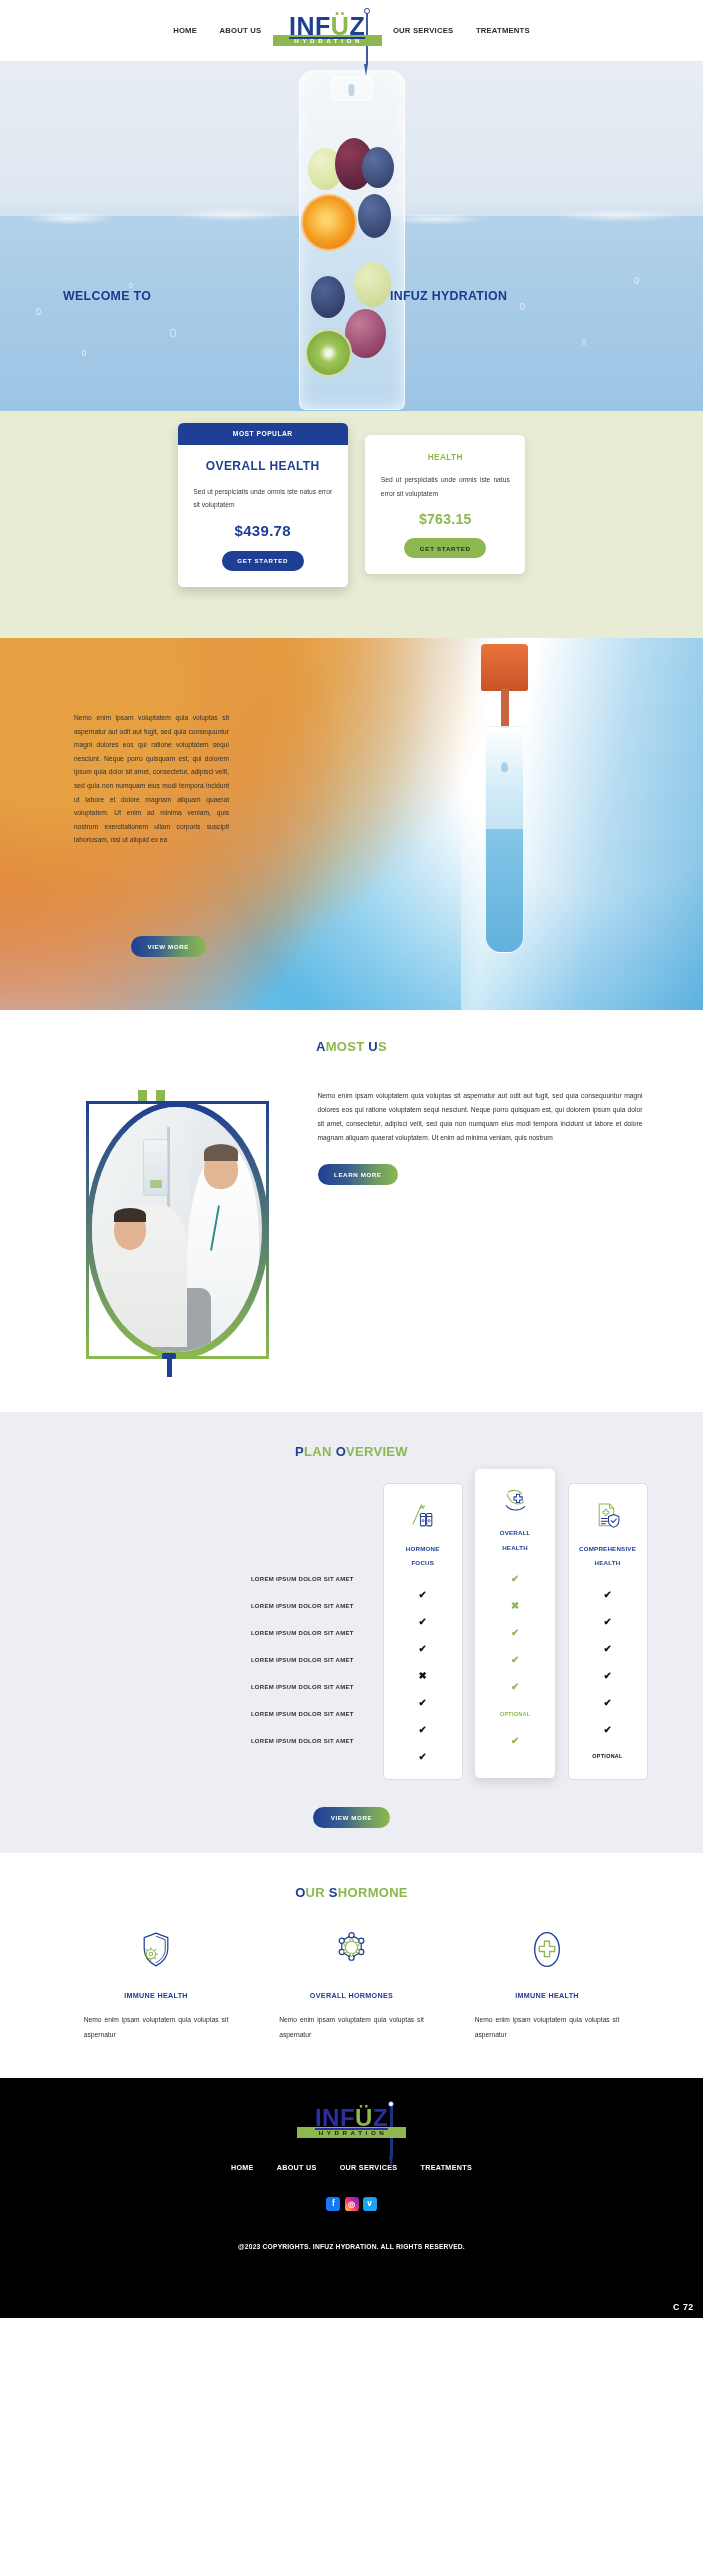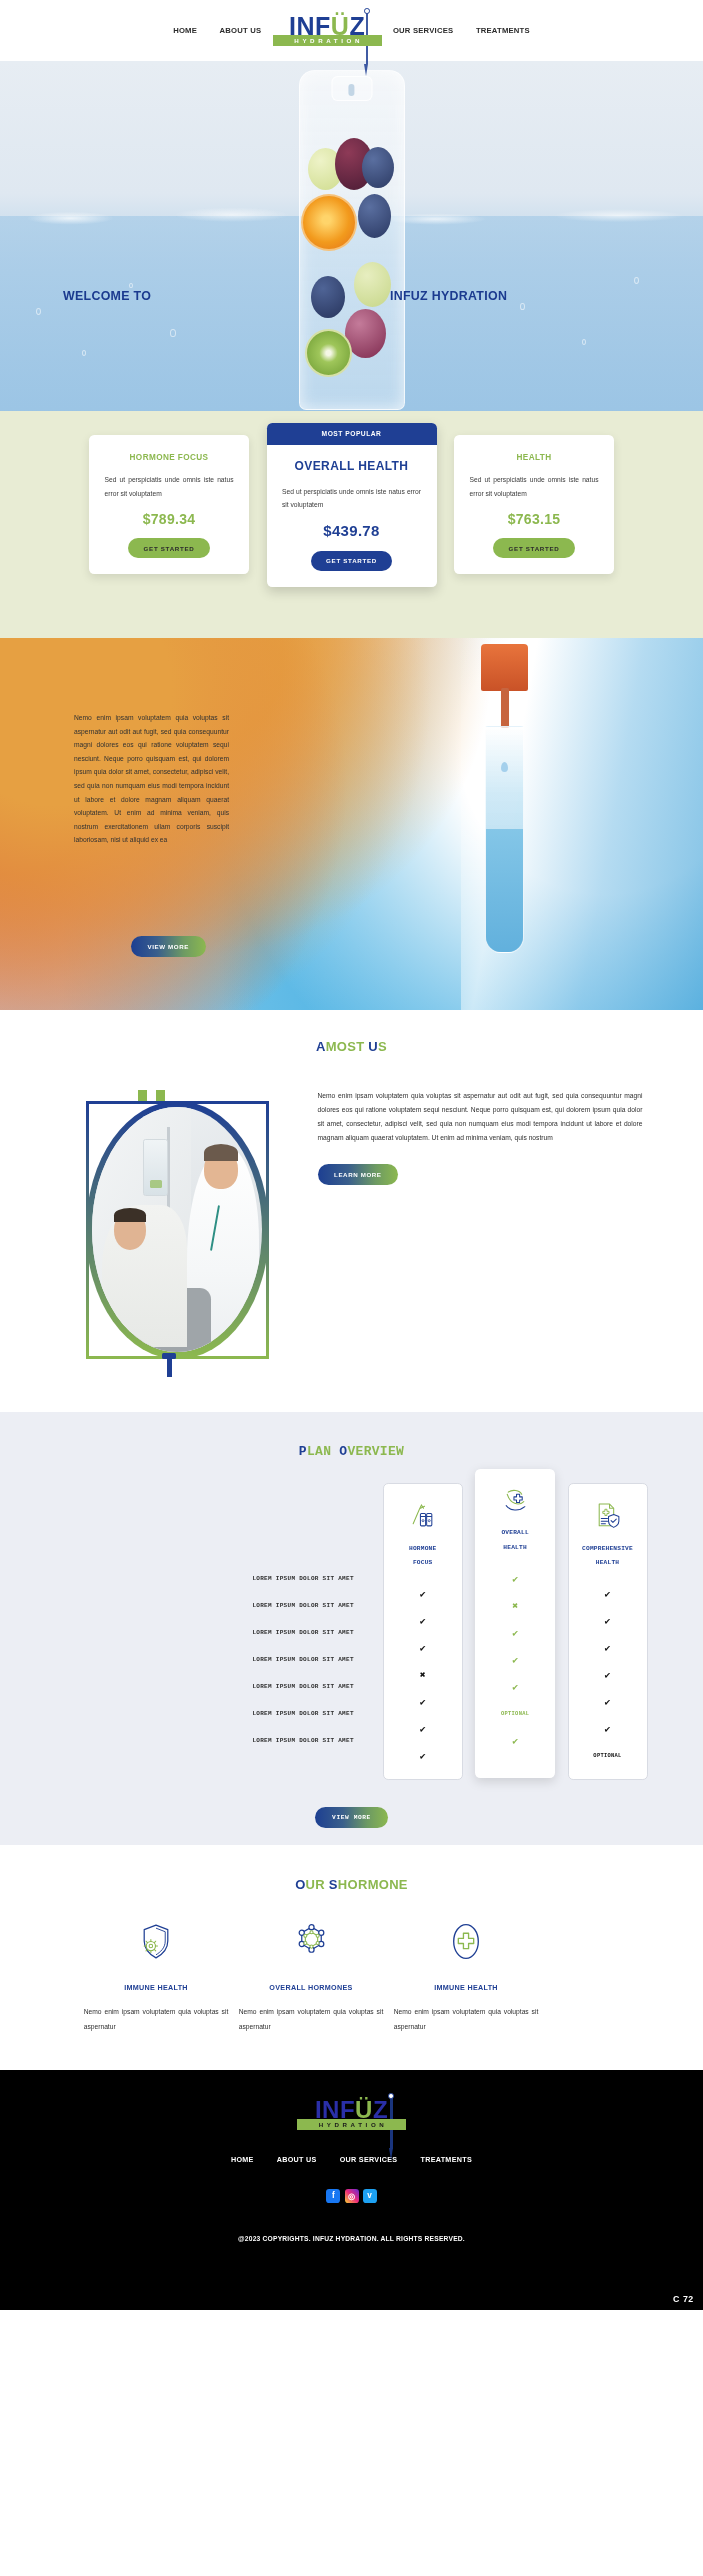--- a/index.html
+++ b/index.html
@@ -20,21 +20,21 @@
   }
   .nav { display:flex; align-items:center; gap:0; }
   .nav-link {
     font-size:7.7px; font-weight:700; letter-spacing:0.2px;
     color:#2b2b2b; text-transform:uppercase; cursor:pointer;
     padding:0 11.3px; white-space:nowrap;
   }
   .logo-wrap { position:relative; width:109px; display:flex; flex-direction:column; align-items:center; }
   .logo-top {
     font-size:25px; font-weight:800; letter-spacing:0.5px; color:#1f3f94;
-    line-height:.95; position:relative; z-index:3;
+    line-height:.95; position:relative; z-index:3;text-decoration:underline;
   }
   .logo-top .u-green { color:#8cb84f; }
   .logo-bar {
     background:#8cb84f; width:100%; text-align:center;
     font-size:6.2px; letter-spacing:3.6px; color:#ffffff; font-weight:600;
     padding:2.1px 0 2.1px 3.1px; margin-top:-3.1px; position:relative; z-index:2;
   }
   .logo-needle {
     position:absolute; right:13.4px; top:-2.1px; width:2.6px; height:52px;
     background:linear-gradient(#1f3f94,#1f3f94); z-index:1; opacity:.85;
@@ -207,21 +207,21 @@
   .about-stand:before{ content:""; position:absolute; left:-4.6px; top:-3.1px; width:14.4px; height:6.2px; background:#1f3f94; border-radius:1.5px; }
   .about-body { flex:1; padding-top:9.3px; }
   .about-body p { font-size:6.7px; line-height:2.08; color:#2f2f2f; text-align:justify; }
   .about-btn {
     margin-top:18.5px; background:linear-gradient(90deg,#1d3f92 0%, #3a5f8c 38%, #6d9a63 72%, #8cb84f 100%);
     color:#fff; border:none; border-radius:20.6px; padding:7.2px 16.5px;
     font-size:6.2px; font-weight:800; letter-spacing:0.6px; cursor:pointer; font-family:inherit;
   }
 
   
-  .plan { background:#eceef4; padding:32px 0 17px;font-family:Liberation Mono, monospace; }
+  .plan { background:#eceef4; padding:32px 0 25px; }
   .plan-table { width:592px; margin:24px auto 0; position:relative; }
   .plan-grid { display:flex; justify-content:flex-end; align-items:flex-start; }
   .plan-labels { width:276px; padding-top:82px; flex:none; }
   .plan-label-row {
     height:27px; display:flex; align-items:center; justify-content:flex-end;
     padding-right:16.5px; font-size:6px; font-weight:600; letter-spacing:0.3px;
     color:#2f2f2f; text-transform:uppercase;
   }
   .plan-col {
     width:80px; flex:none; background:#fff; border:0.5px solid #d8dbe3;
@@ -238,21 +238,21 @@
   .plan-cell .optional { font-size:5.4px; font-weight:800; letter-spacing:0.3px; }
   .plan-btn-wrap { text-align:center; margin-top:27px; }
   .plan-btn {
     background:linear-gradient(90deg,#1d3f92 0%, #3a5f8c 38%, #6d9a63 72%, #8cb84f 100%);
     color:#fff; border:none; border-radius:20.6px; padding:7.2px 17.5px;
     font-size:6.2px; font-weight:800; letter-spacing:0.6px; cursor:pointer; font-family:inherit;
   }
 
   
   .services { background:#fff; padding:32px 0 36px; }
-  .services-inner { width:546px; margin:28px auto 0; display:flex; }
+  .services-inner { width:546px; margin:28px auto 0; display:flex; justify-content:space-between; }
   .service { width:155px; text-align:center; }
   .service-icon { height:44px; display:flex; align-items:center; justify-content:center; }
   .service-title { font-size:7.2px; font-weight:800; color:#1f3f94; letter-spacing:0.3px; margin:18.5px 0 13.4px; }
   .service-desc { font-size:6.7px; line-height:2.15; color:#2f2f2f; text-align:justify; padding:0 5.2px; }
 
   
   .footer { background:#000; padding:29px 0 0; position:relative; height:240px; }
   .footer-logo { display:flex; flex-direction:column; align-items:center; width:109px; margin:0 auto; position:relative; }
   .footer-logo .logo-top { color:#2a2fa8; font-size:24px; }
   .footer-logo .logo-top .u-green { color:#8cb84f; }
@@ -312,26 +312,20 @@
       <div class="fruit" style="left:5.2px;top:258px;width:47px;height:48px;background:radial-gradient(circle at 50% 50%,#f5f7e6 8%,#9fc65a 30%,#6d9b32 100%);border:2.6px solid #d6e0a6;"></div>
     </div>
 
     <div class="hero-title-left">WELCOME TO</div>
     <div class="hero-title-right">INFUZ HYDRATION</div>
   </div>
 
   <div class="pricing">
     <div class="pricing-inner">
 
-      <div class="pcard green">
-        <div class="ptitle">HORMONE FOCUS</div>
-        <div class="pdesc">Sed ut perspiciatis unde omnis iste natus error sit voluptatem</div>
-        <div class="pprice">$789.34</div>
-        <button class="pbtn">GET STARTED</button>
-      </div>
 
       <div class="pcard featured">
         <div class="ribbon">MOST POPULAR</div>
         <div class="featured-body">
           <div class="ptitle">OVERALL HEALTH</div>
           <div class="pdesc">Sed ut perspiciatis unde omnis iste natus error sit voluptatem</div>
           <div class="pprice">$439.78</div>
           <button class="pbtn">GET STARTED</button>
         </div>
       </div>

